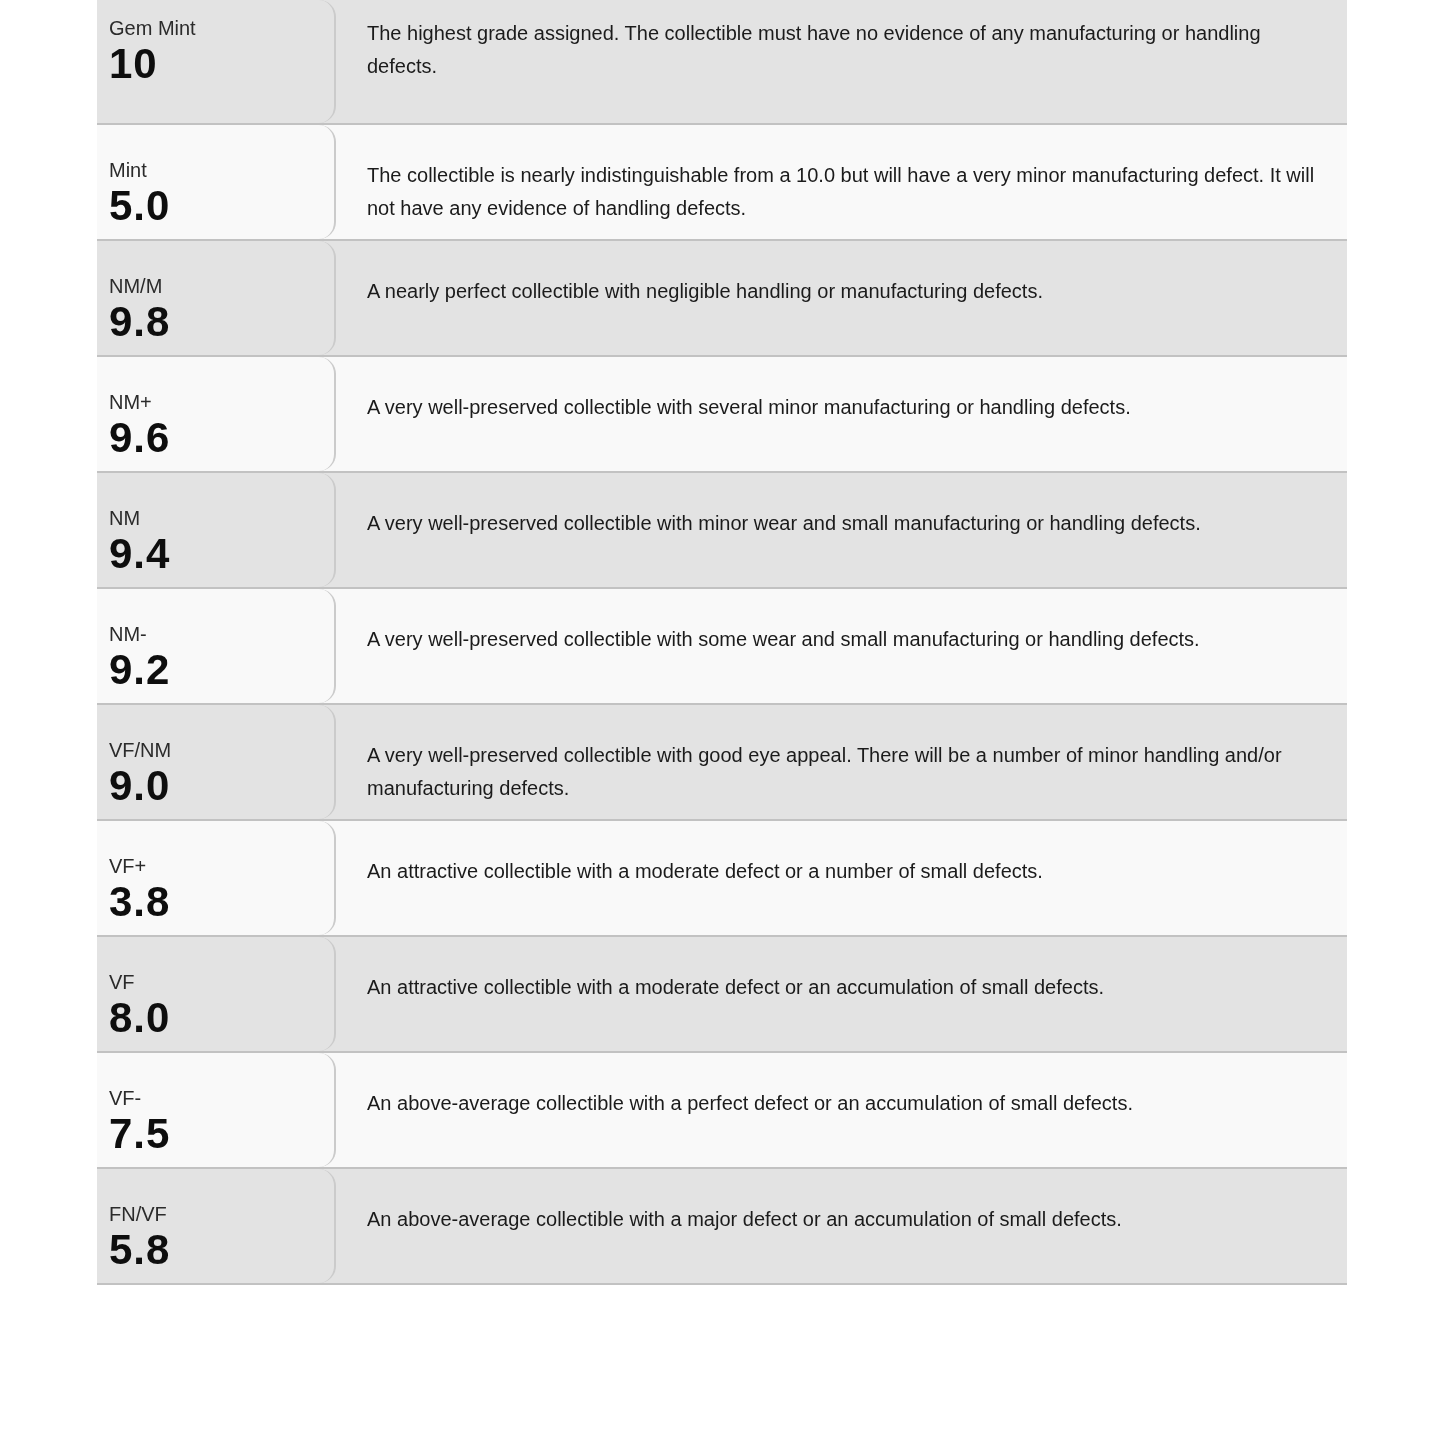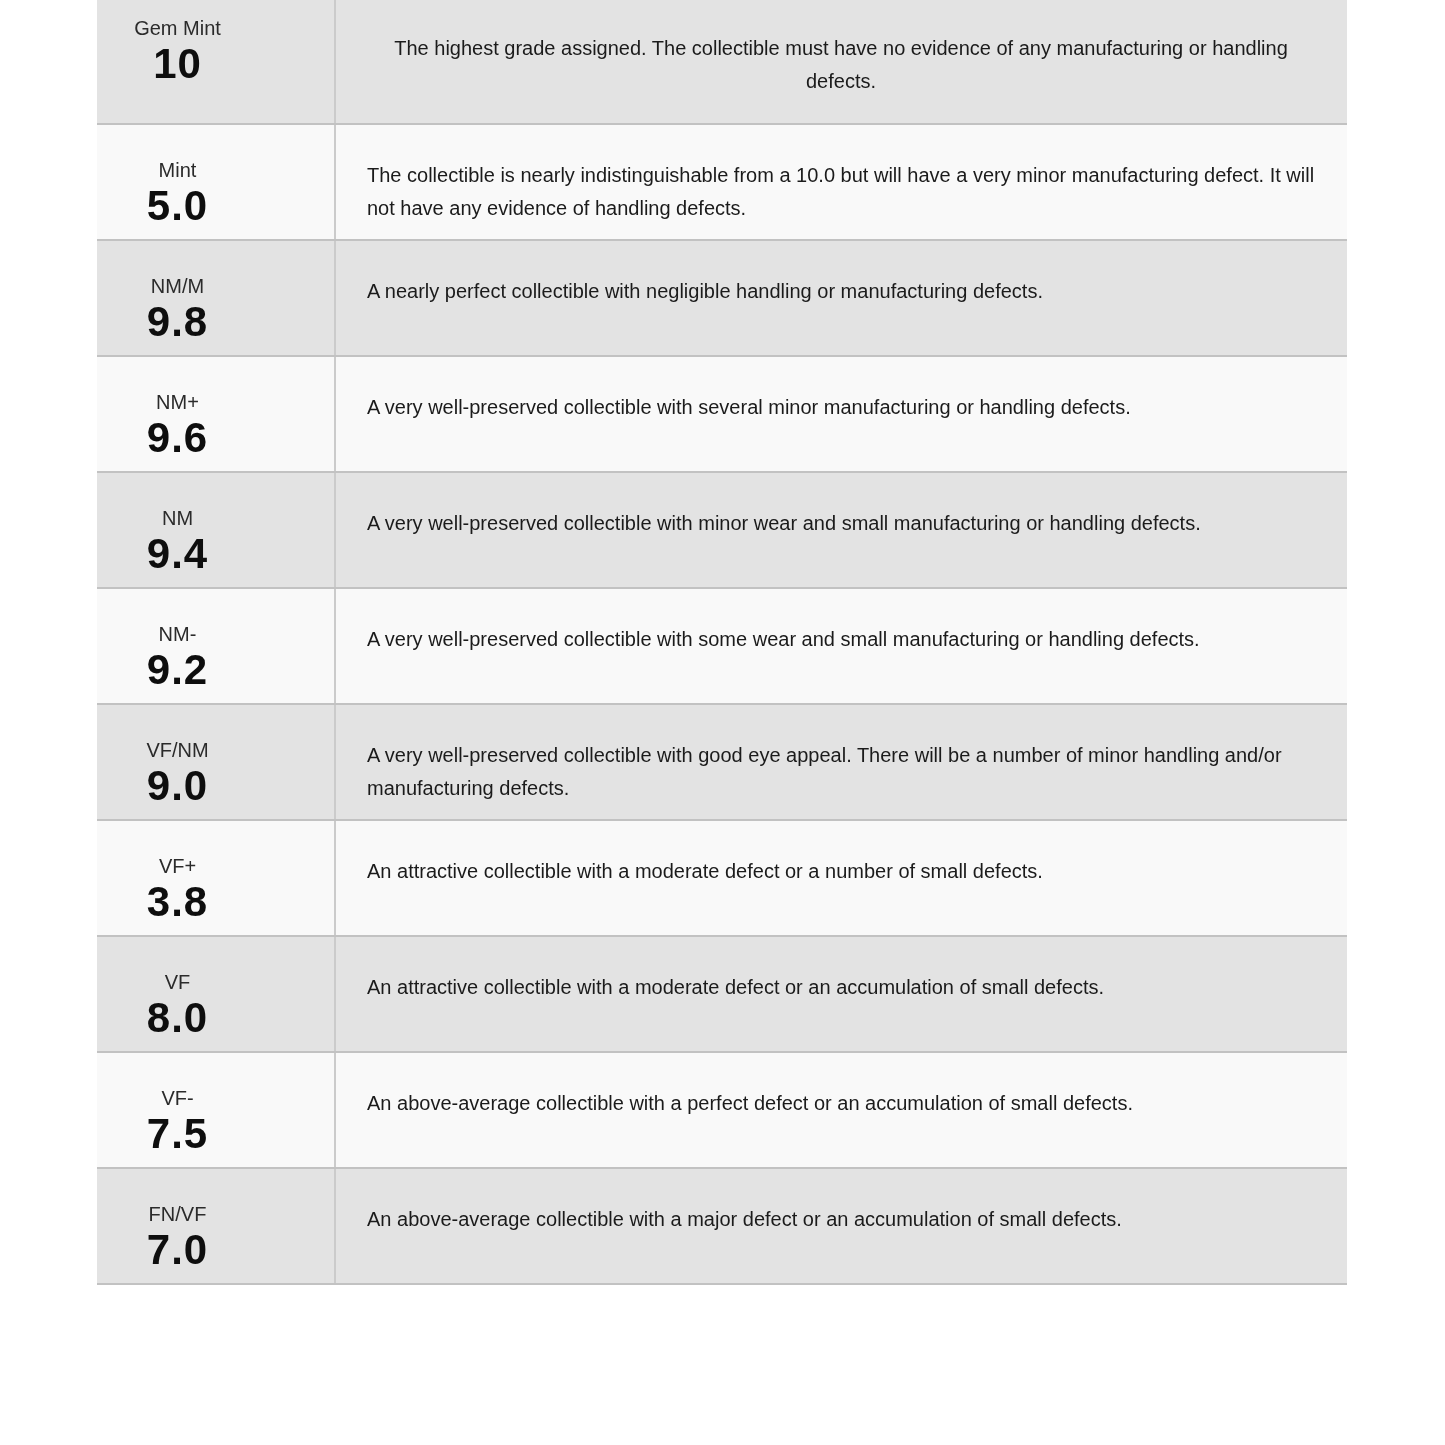--- a/index.html
+++ b/index.html
@@ -29,42 +29,42 @@
     height: 116px;
     border-bottom: 2px solid var(--row-border);
   }
   .row:nth-child(odd)  { background: var(--row-odd-bg); }
   .row:nth-child(even) { background: var(--row-even-bg); }
   .row:first-child { height: 125px; }
   .grade-cell {
     width: 239px;
     flex: 0 0 239px;
     border-right: 2px solid var(--col-divider);
-    text-align: center;
     padding: 34px 88px 0 12px;
+    border-radius: 17px;
   }
   .row:first-child .grade-cell { padding-top: 17px; }
   .grade-label {
     font-size: 20px;
     line-height: 23px;
     color: var(--label-color);
     white-space: nowrap;
   }
   .grade-value {
     font-size: 42px;
     font-weight: bold;
     line-height: 48px;
     color: var(--value-color);
     letter-spacing: 1px;
   }
   .desc-cell {
     flex: 1 1 auto;
     padding: 34px 32px 0 31px;
   }
-  .row:first-child .desc-cell { padding-top: 32px; text-align: center; }
+  .row:first-child .desc-cell { padding-top: 17px; }
   .desc-text {
     font-size: 20px;
     line-height: 33px;
     color: var(--desc-color);
     max-width: 950px;
   }
 </style>
 </head>
 <body>
 
@@ -165,19 +165,19 @@
       <div class="grade-value">7.5</div>
     </div>
     <div class="desc-cell">
       <div class="desc-text">An above-average collectible with a perfect defect or an accumulation of small defects.</div>
     </div>
   </div>
 
   <div class="row">
     <div class="grade-cell">
       <div class="grade-label">FN/VF</div>
-      <div class="grade-value">7.0</div>
+      <div class="grade-value">5.8</div>
     </div>
     <div class="desc-cell">
       <div class="desc-text">An above-average collectible with a major defect or an accumulation of small defects.</div>
     </div>
   </div>
 </div>
 
 </body></html>

